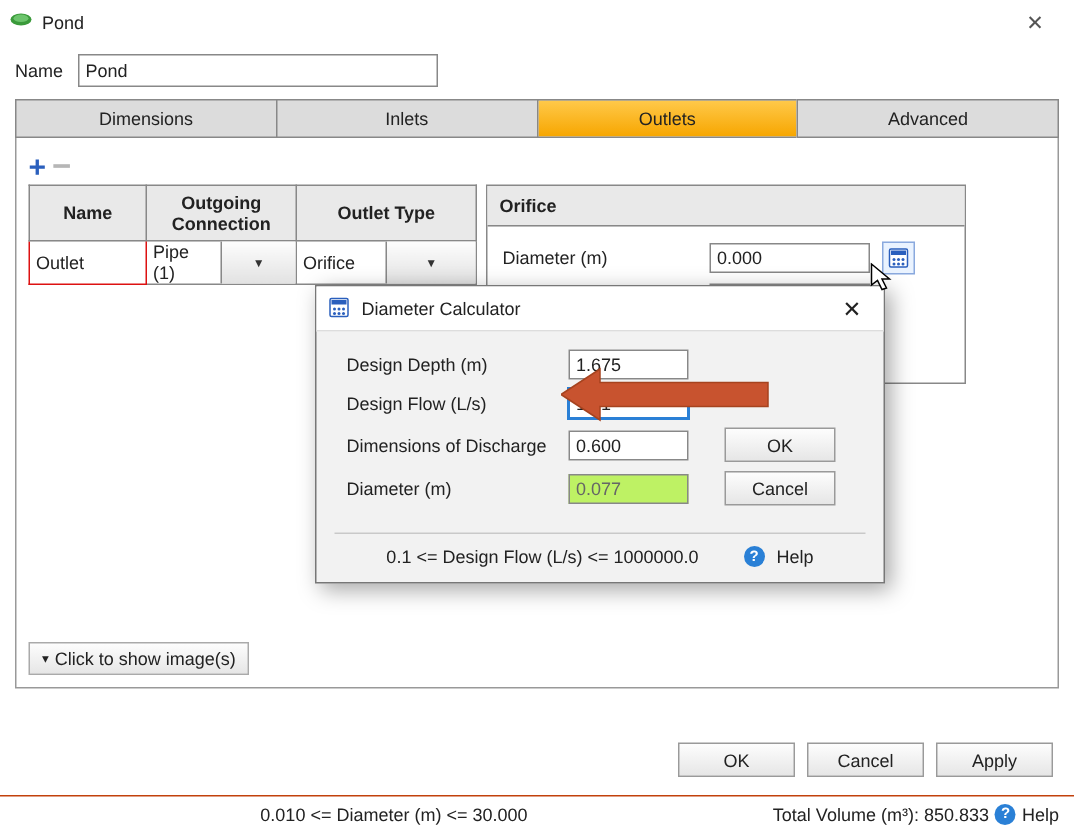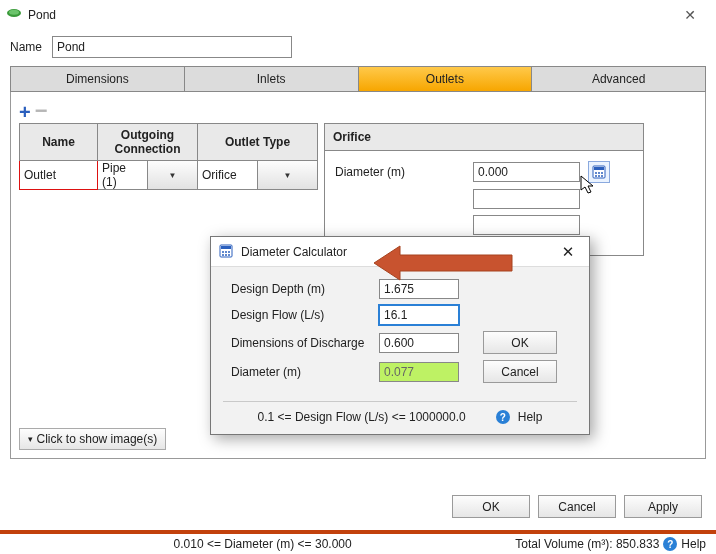--- a/index.html
+++ b/index.html
@@ -31,26 +31,26 @@
   .orifice{width:320px;border:1px solid #888;}
   .orifice .hdr{background:#e9e9e9;border-bottom:1px solid #888;padding:6px 8px;font-weight:bold;}
   .orifice .body{padding:10px 10px 14px 10px;}
   .orow{display:flex;align-items:center;gap:8px;margin-bottom:6px;}
   .orow label{width:130px;}
   .orow .val{width:107px;height:20px;border:1px solid #888;padding:0 4px;background:#fff;}
   .calcico{width:22px;height:22px;border:1px solid #2a5fbd80;background:#eaf3ff;display:flex;align-items:center;justify-content:center;cursor:default;}
   .showimg{position:absolute;left:8px;bottom:8px;border:1px solid #aaa;background:linear-gradient(#fdfdfd,#e6e6e6);padding:3px 8px;display:flex;align-items:center;gap:4px;cursor:default;}
   .btnrow{position:absolute;right:14px;bottom:36px;display:flex;gap:8px;}
   .btn{width:78px;height:23px;border:1px solid #9a9a9a;background:linear-gradient(#fdfdfd,#e6e6e6);display:flex;align-items:center;justify-content:center;cursor:default;}
-  .statusbar{position:absolute;left:0;right:0;bottom:0;height:24px;border-top:4px solid #c2410c;display:flex;align-items:center;padding:0 10px;font-size:12px;color:#333;}
+  .statusbar{position:absolute;left:0;right:0;bottom:0;height:24px;border-top:1px solid #c2410c;display:flex;align-items:center;padding:0 10px;font-size:12px;color:#333;}
   .statusbar .sleft{flex:1;text-align:center;}
   .statusbar .sright{display:flex;align-items:flex-end;gap:4px;}
   .helpico{width:14px;height:14px;border-radius:50%;background:#2a80d6;color:#fff;display:inline-flex;align-items:center;justify-content:center;font-size:10px;font-weight:bold;}
   
-  .modal{position:absolute;left:210px;top:190px;width:380px;background:#f2f2f2;border:1px solid #777;box-shadow:4px 4px 14px rgba(0,0,0,.35);margin-top:46px;}
+  .modal{position:absolute;left:210px;top:190px;width:380px;background:#f2f2f2;border:1px solid #777;box-shadow:4px 4px 14px rgba(0,0,0,.35);}
   .modal .mtitle{height:30px;background:#fff;display:flex;align-items:center;padding:0 8px;border-bottom:1px solid #ddd;}
   .modal .mtitle .mico{width:16px;height:16px;margin-right:6px;}
   .modal .mtitle .mtxt{flex:1;}
   .modal .mtitle .mclose{width:26px;text-align:center;font-size:15px;cursor:default;}
   .modal .mbody{padding:12px 17px 6px 20px;}
   .mrow{display:flex;align-items:center;margin-bottom:6px;}
   .mrow label{width:148px;}
   .mrow input{width:80px;height:20px;border:1px solid #888;padding:0 4px;background:#fff;}
   .mrow input.readonly{background:#bef264;color:#666;}
   .mrow input.hl{outline:2px solid #2a80d6;outline-offset:-1px;}

